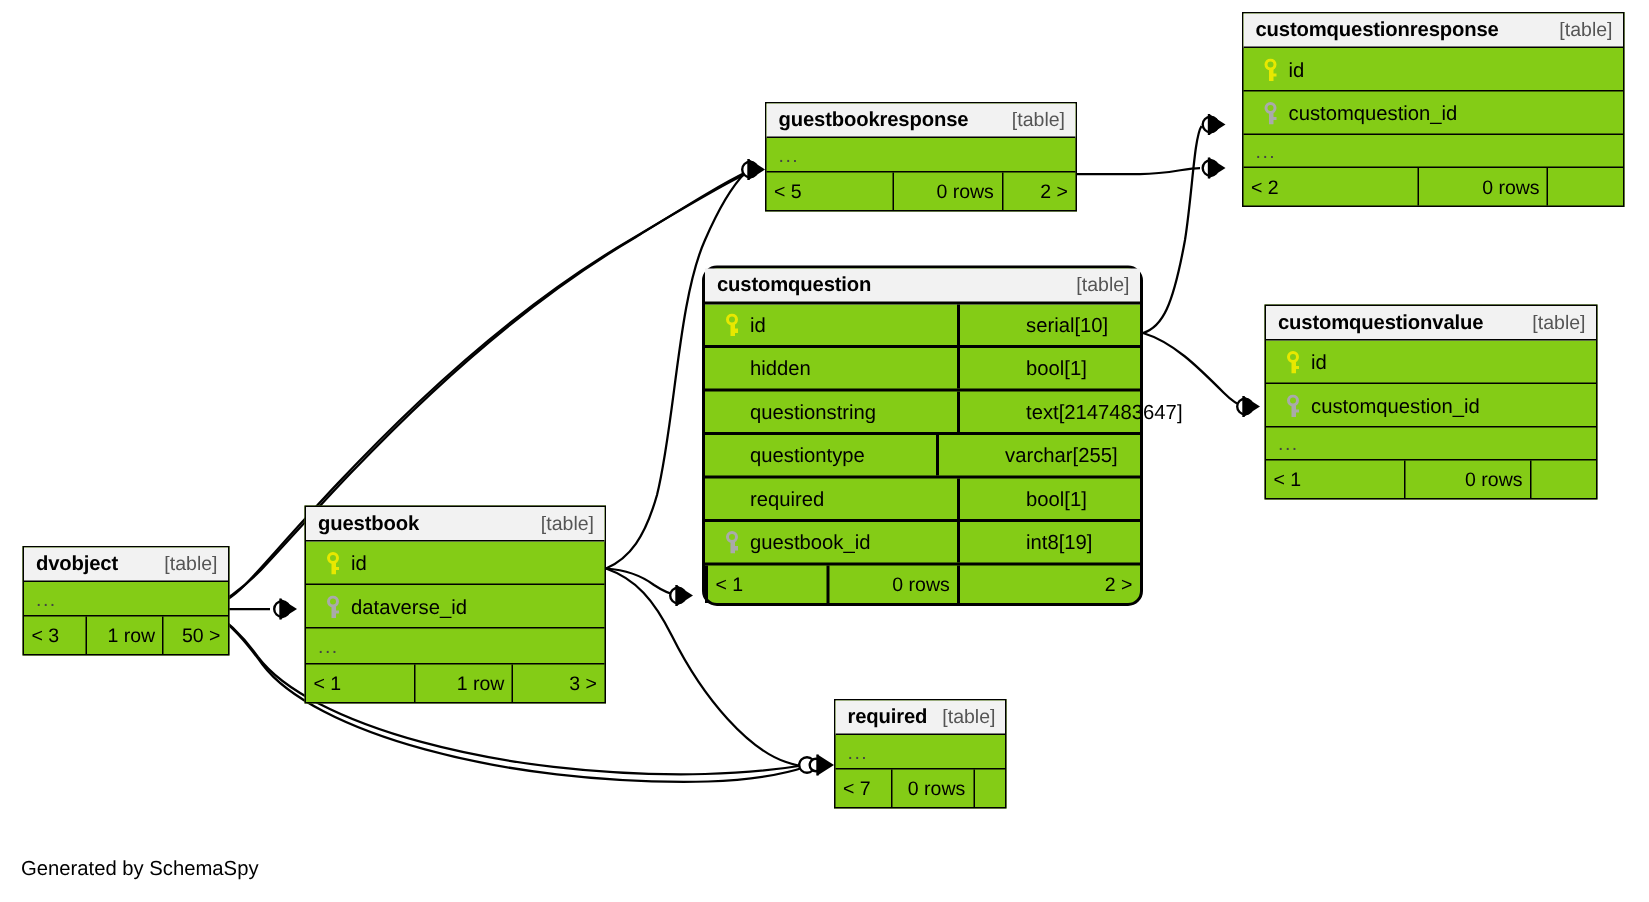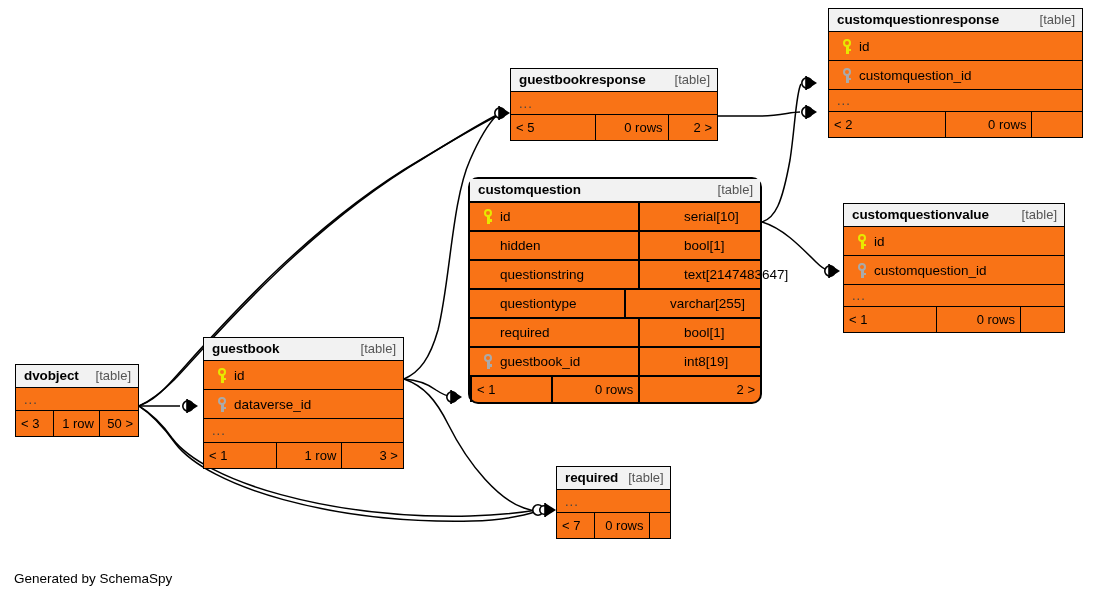--- a/index.html
+++ b/index.html
@@ -7,21 +7,21 @@
     width:1099px;height:601px;position:relative;overflow:hidden;
     font-family:"Liberation Sans","DejaVu Sans",sans-serif;
     -webkit-font-smoothing:antialiased;
   }
   #diagram{position:absolute;inset:0;}
   svg#edges{position:absolute;left:0;top:0;width:1099px;height:601px;pointer-events:none;}
 
   
   .tbl{
     position:absolute;
-    background:#f97316;
+    background:#84cc16;
     border:1px solid #000000;
     box-sizing:border-box;
     font-size:13.5px;
     color:#000000;
   }
   .tbl.bold{border:2px solid #000000;}
 
   .thead{
     background:#f2f2f2;
     border-bottom:1px solid #000000;
@@ -373,21 +373,21 @@
     <div class="row" style="height:24px;">
       <span class="dots">...</span>
     </div>
     <div class="foot">
       <div class="f-l" style="width:36%;">&lt; 1</div>
       <div class="f-r" style="width:33%;">1 row</div>
       <div class="f-r" style="width:31%;">3 &gt;</div>
     </div>
   </div>
 
-  <div class="tbl" style="left:15px;top:364px;width:124px;">
+  <div class="tbl" style="left:15px;top:364px;width:138px;">
     <div class="thead">
       <span class="tname">dvobject</span>
       <span class="ttag">[table]</span>
     </div>
     <div class="row" style="height:23px;">
       <span class="dots">...</span>
     </div>
     <div class="foot">
       <div class="f-l" style="width:30%;">&lt; 3</div>
       <div class="f-r" style="width:38%;">1 row</div>

